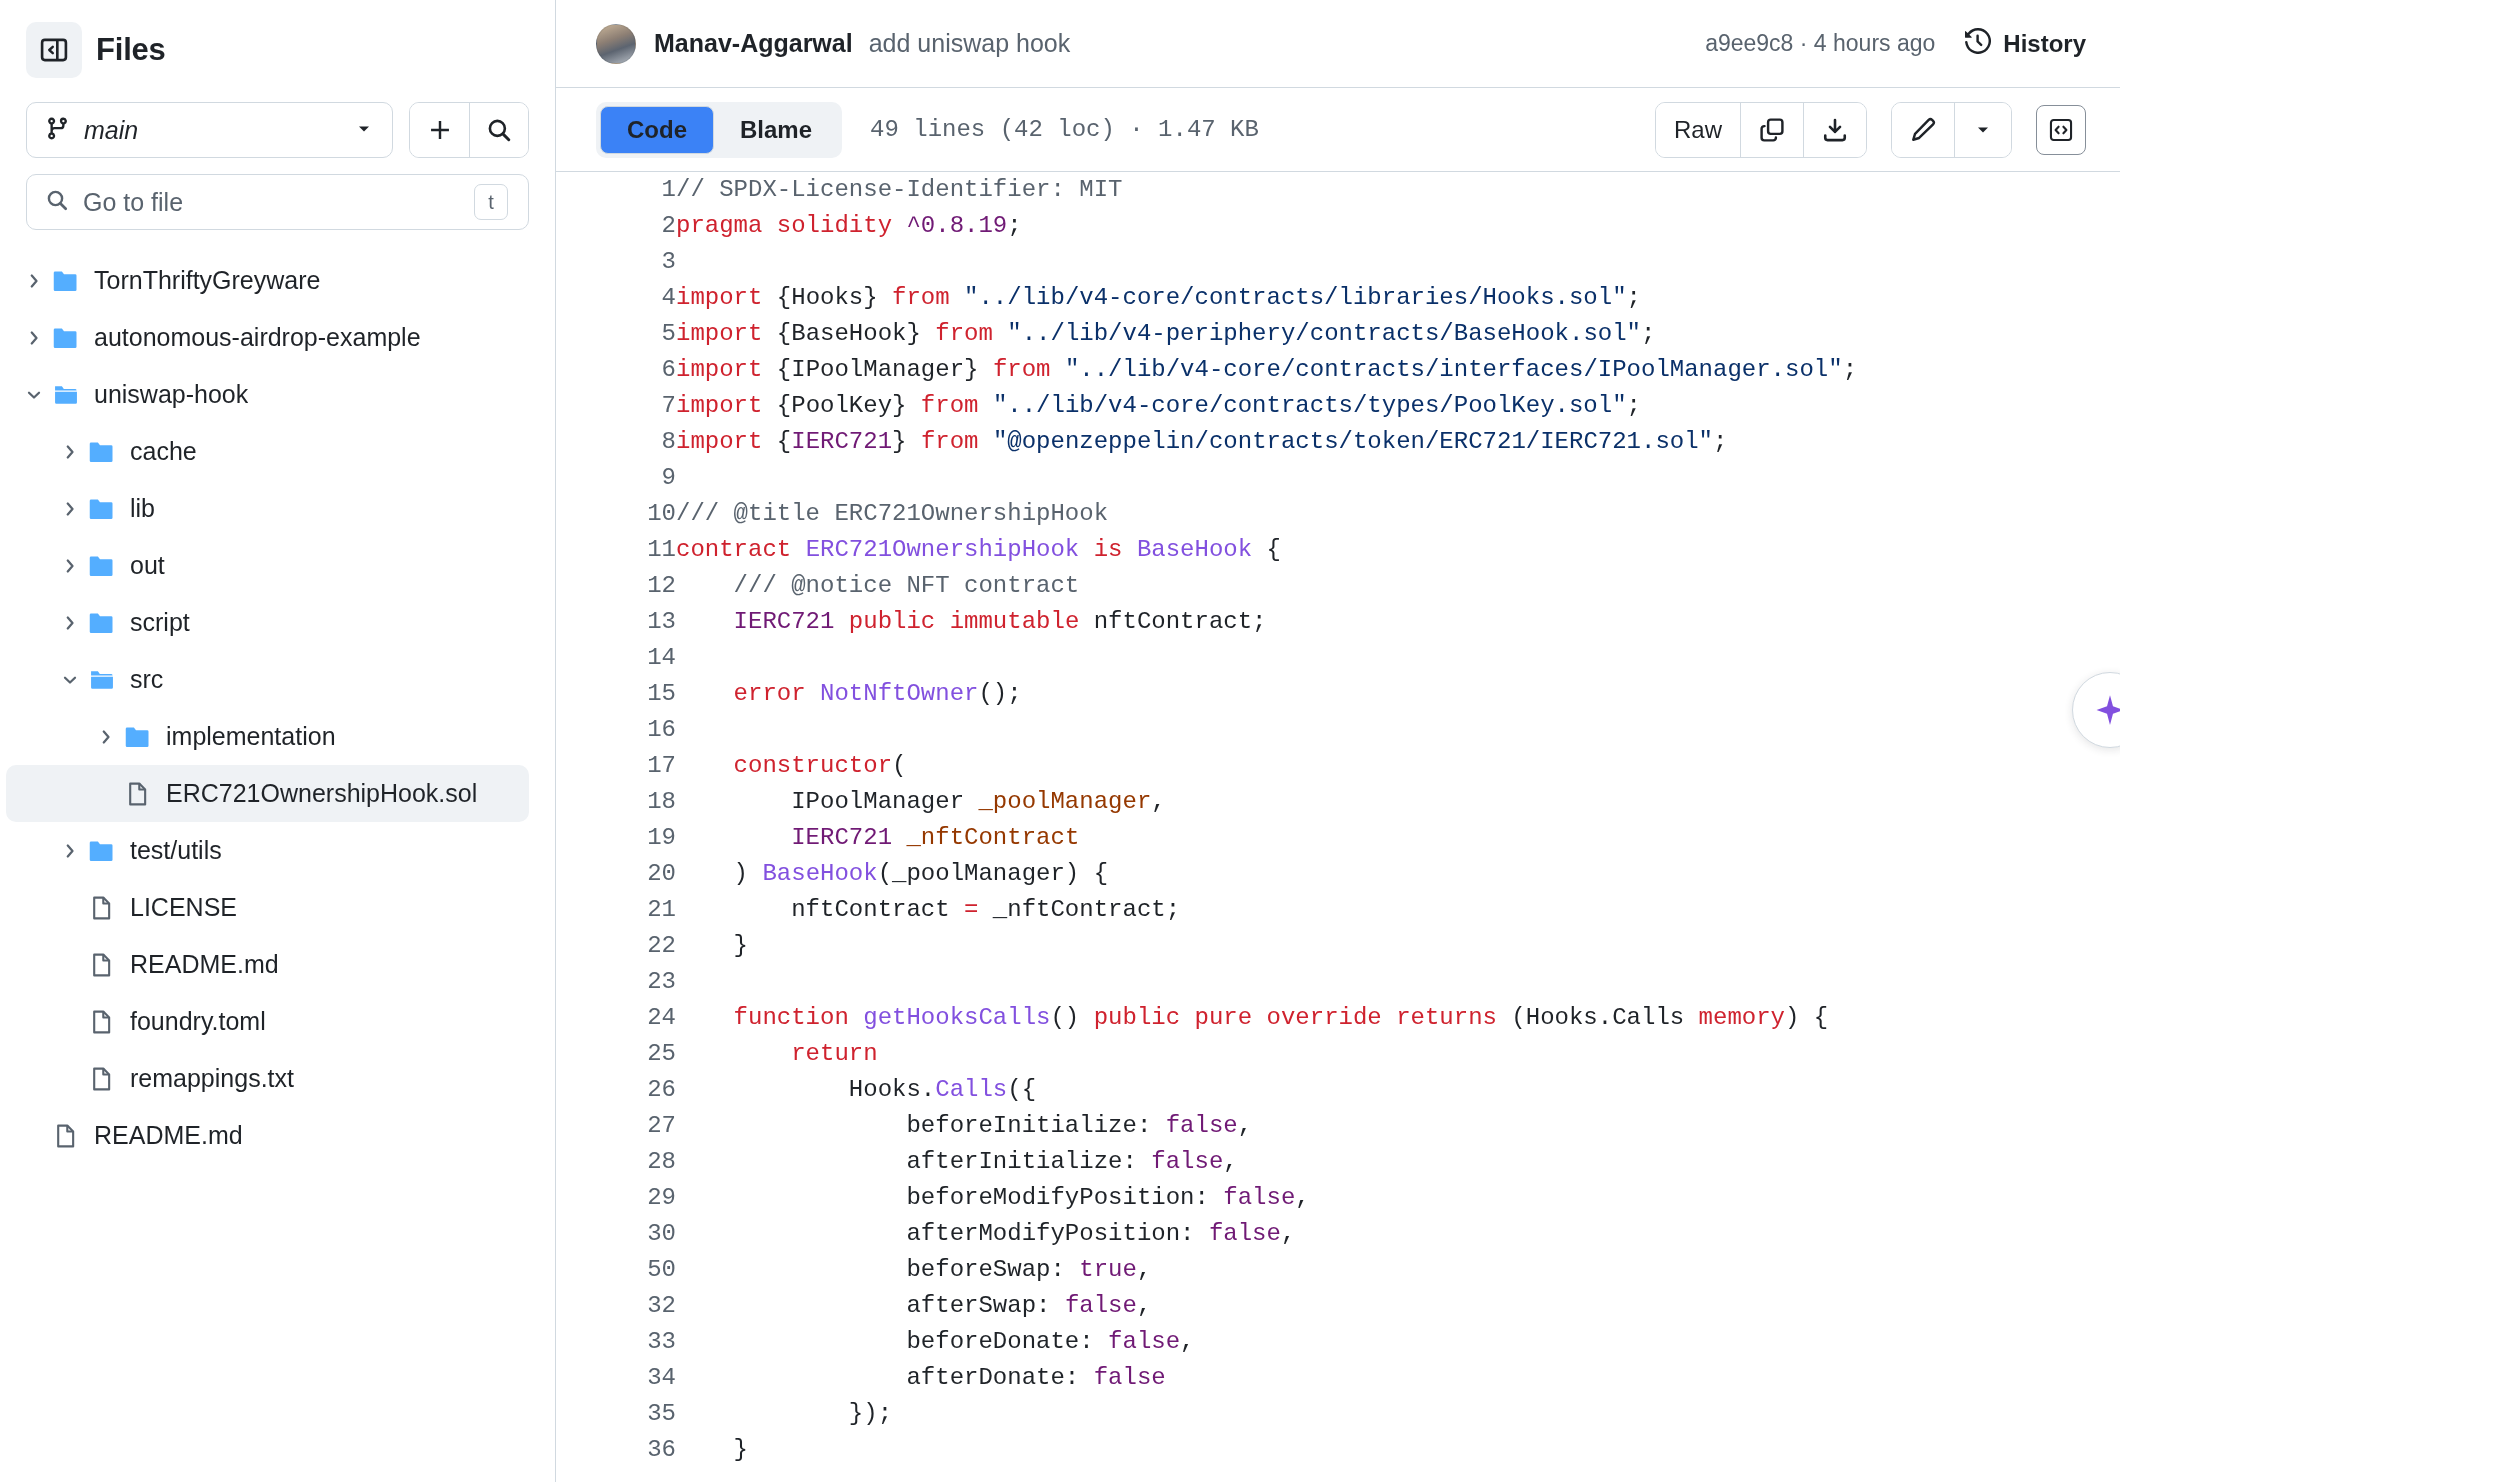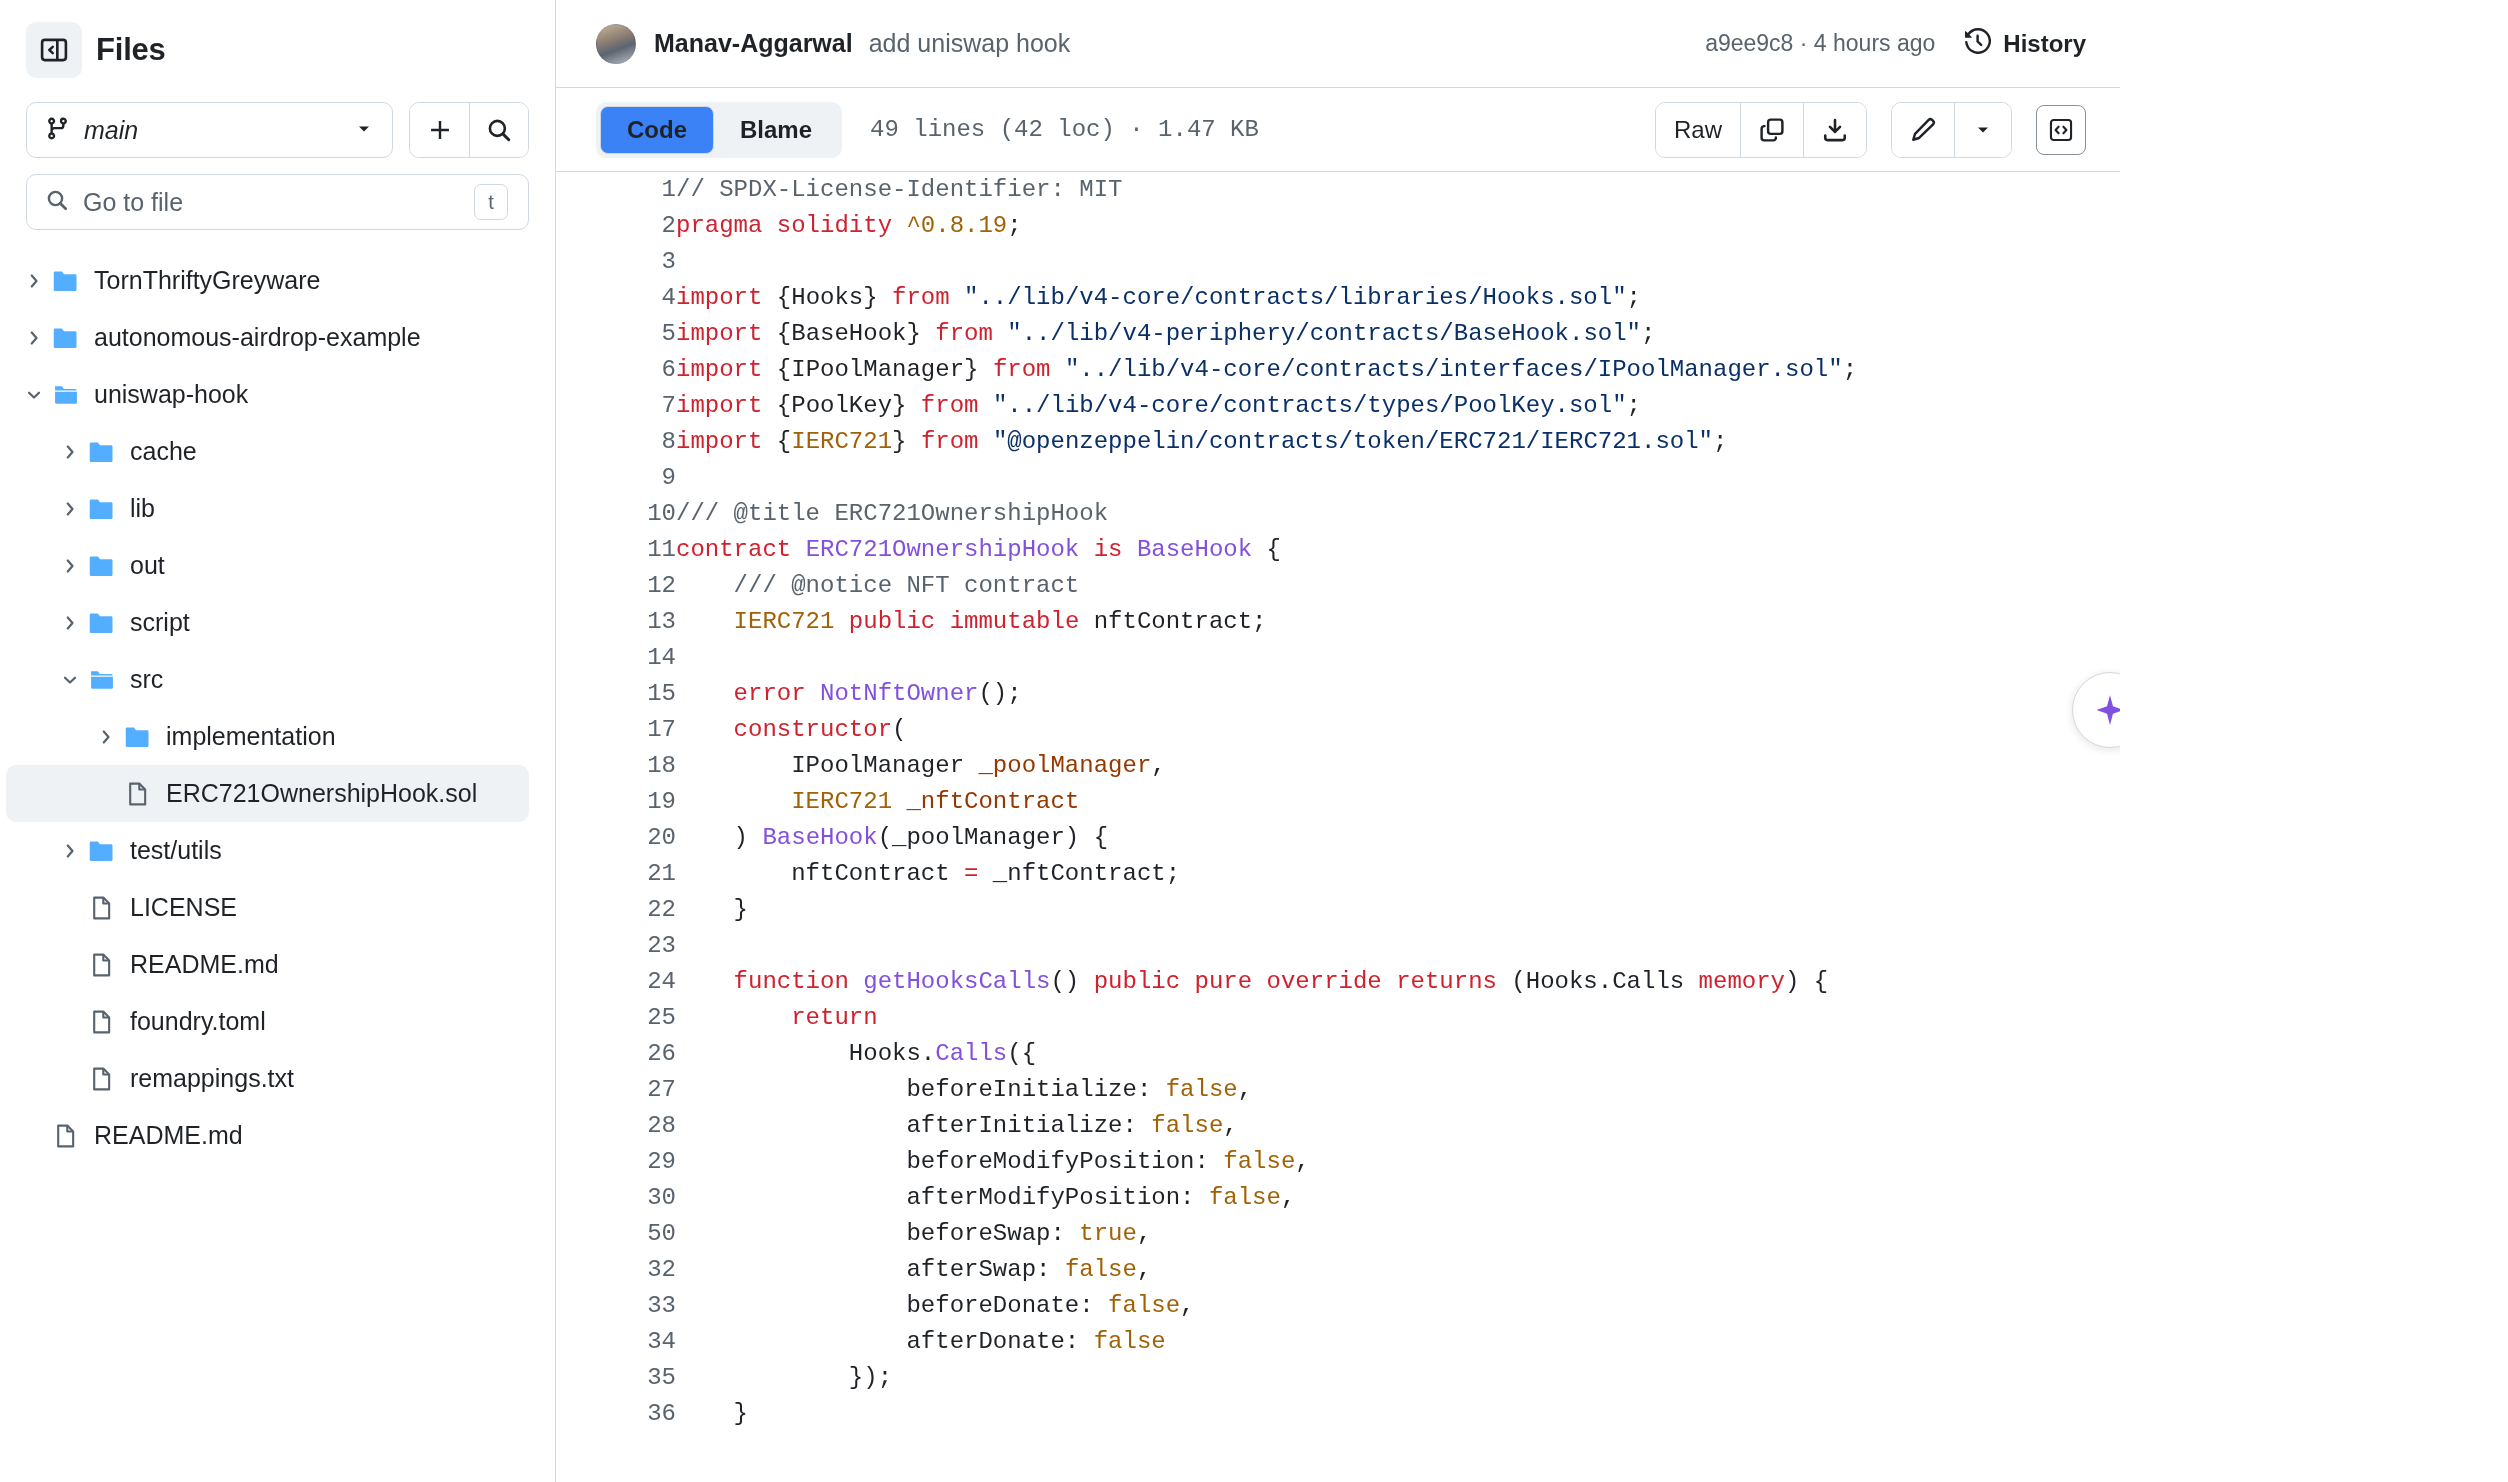--- a/index.html
+++ b/index.html
@@ -156,21 +156,21 @@
     width: 120px; text-align: right; padding-right: 24px;
     font-family: "Liberation Mono", monospace; font-size: 24px; line-height: 36px;
     color: #59636e; user-select: none; white-space: nowrap;
   }
   .lc {
     font-family: "Liberation Mono", monospace; font-size: 24px; line-height: 36px;
     white-space: pre; color: #1f2328; padding-left: 28px;
   }
   .k  { color: #cf222e; }            
   .c  { color: #59636e; }            
-  .n  { color: #a16207; }            
+  .n  { color: #701a75; }            
   .s  { color: #0a3069; }            
   .t  { color: #8250df; }            
   .p  { color: #953800; }            
 
   .copilot-fab {
     position: absolute; right: -28px; top: 500px;
     width: 76px; height: 76px; border-radius: 50%;
     background: #ffffff; border: 1px solid #d1d9e0;
     box-shadow: 0 2px 8px rgba(31,35,40,0.12);
     display: flex; align-items: center; justify-content: center;
@@ -552,20 +552,24 @@
             </tr>
             <tr>
               <td class="ln">14</td>
               <td class="lc">&nbsp;</td>
             </tr>
             <tr>
               <td class="ln">15</td>
               <td class="lc"><span>    </span><span class="k">error </span><span class="t">NotNftOwner</span><span>();</span></td>
             </tr>
             <tr>
+              <td class="ln">16</td>
+              <td class="lc">&nbsp;</td>
+            </tr>
+            <tr>
               <td class="ln">17</td>
               <td class="lc"><span>    </span><span class="k">constructor</span><span>(</span></td>
             </tr>
             <tr>
               <td class="ln">18</td>
               <td class="lc"><span>        IPoolManager </span><span class="p">_poolManager</span><span>,</span></td>
             </tr>
             <tr>
               <td class="ln">19</td>
               <td class="lc"><span>        </span><span class="n">IERC721</span><span> </span><span class="p">_nftContract</span></td>

